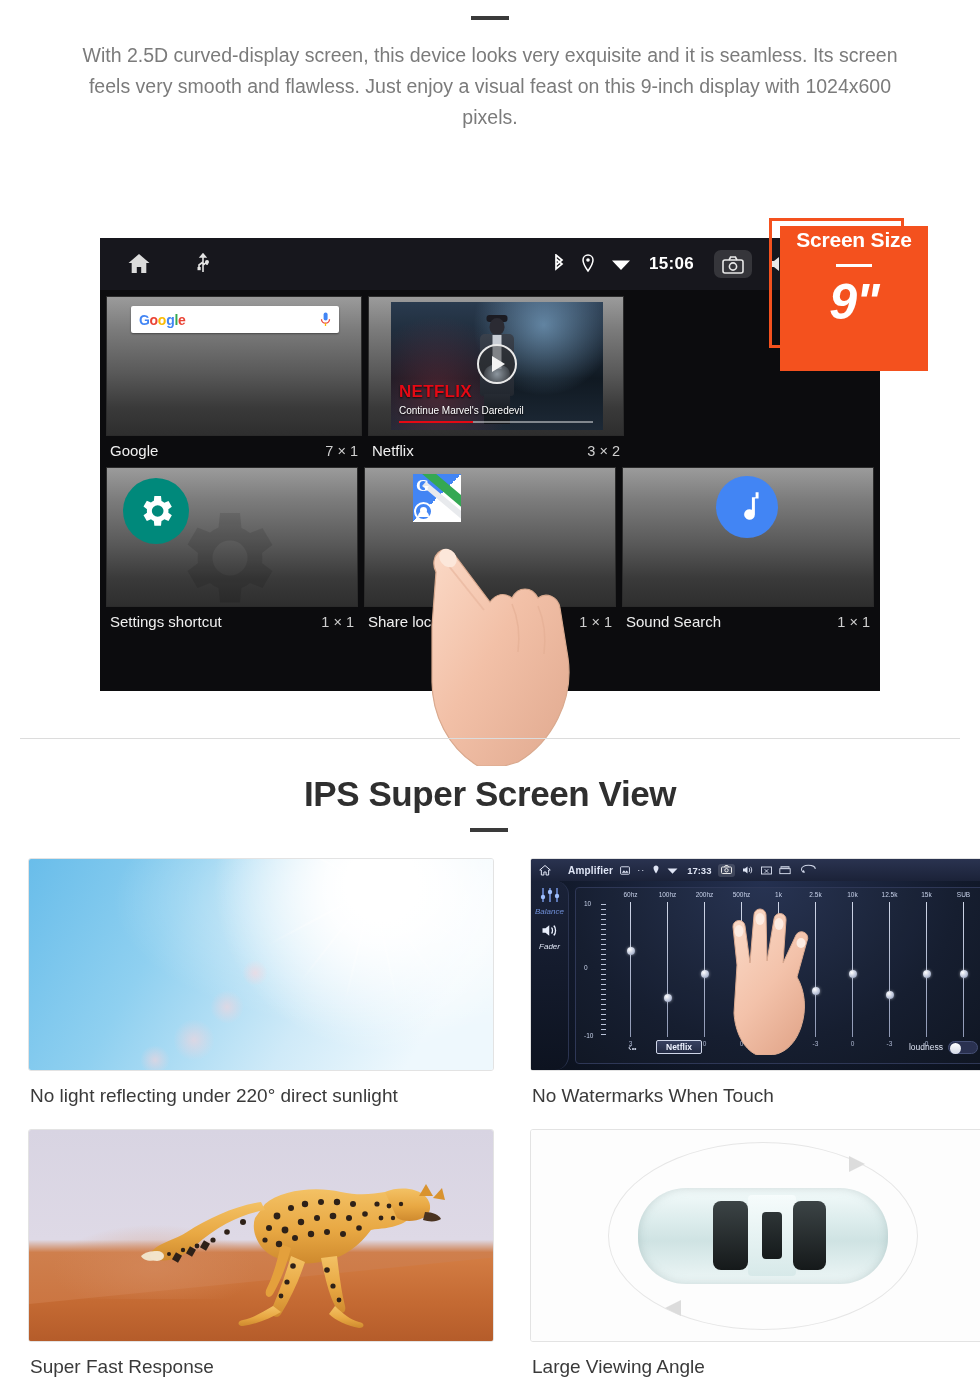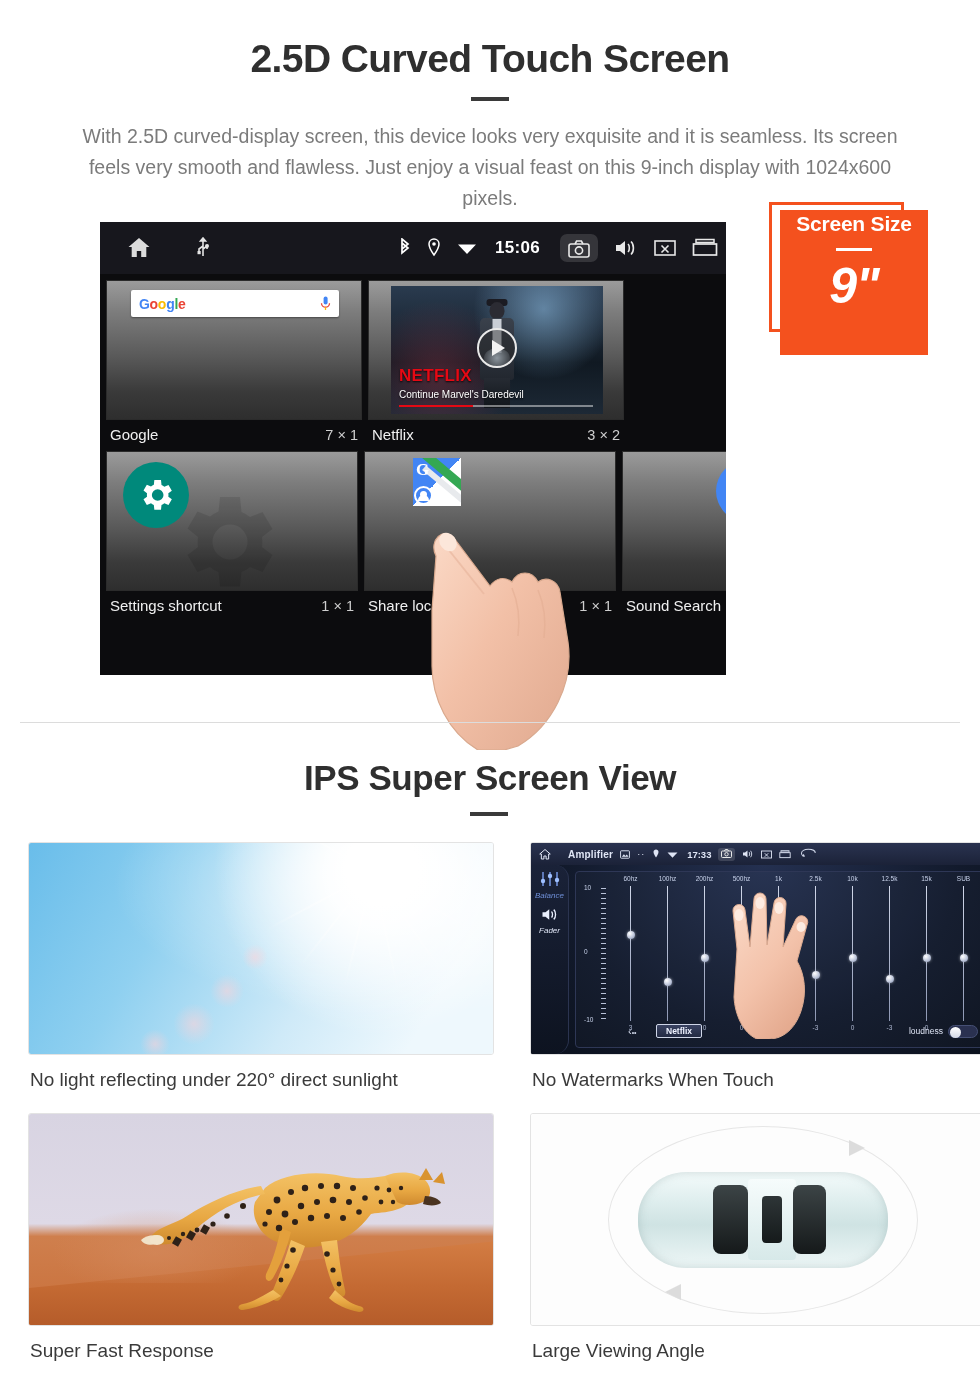--- a/index.html
+++ b/index.html
@@ -31,21 +31,21 @@
     text-align: center;
     font-size: 19.5px;
     line-height: 31px;
     color: #7b7b7b;
   }
 
   
   .device-wrap {
     position: absolute;
     left: 100px; top: 222px;
-    width: 626px; height: 453px;
+    width: 780px; height: 453px;
     background: #0ea5e9;
     overflow: hidden;
   }
   .statusbar {
     position: relative;
     height: 52px;
     background: #17171d;
     display: flex;
     align-items: center;
   }
@@ -333,21 +333,20 @@
   .roof { position:absolute; left:44%; top:8%; width:19%; height:84%;
     background: linear-gradient(180deg,#f6fcfc,#d7e9e9); border-radius:4px;}
   .sunroof { position:absolute; left:49.5%; top:26%; width:8%; height:48%;
     background: linear-gradient(180deg,#2e3537,#151a1b); border-radius:4px;}
 </style>
 </head>
 <body>
 
 <div class="page">
 
-  <h1 class="sec1-title">2.5D Curved Touch Screen</h1>
   <div class="rule"></div>
   <p class="sec1-desc">With 2.5D curved-display screen, this device looks very exquisite and it is seamless. Its screen feels very smooth and flawless. Just enjoy a visual feast on this 9-inch display with 1024x600 pixels.</p>
 
   <div class="device-wrap">
 
     <div class="statusbar">
       <div class="sb-left">
         <span class="icn">
           <svg width="26" height="22" viewBox="0 0 24 22">
               <path d="M12 1 1.5 10h3.2v10h5.1v-6h4.4v6h5.1V10h3.2z" fill="#dcdcdc"></path>

